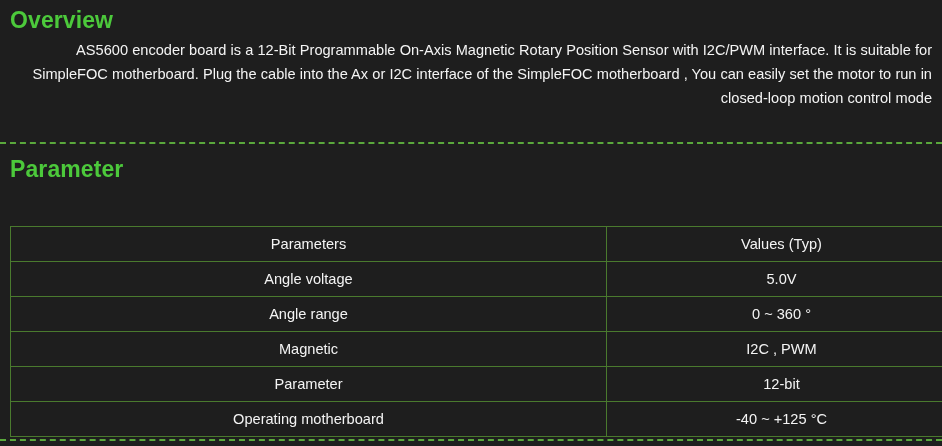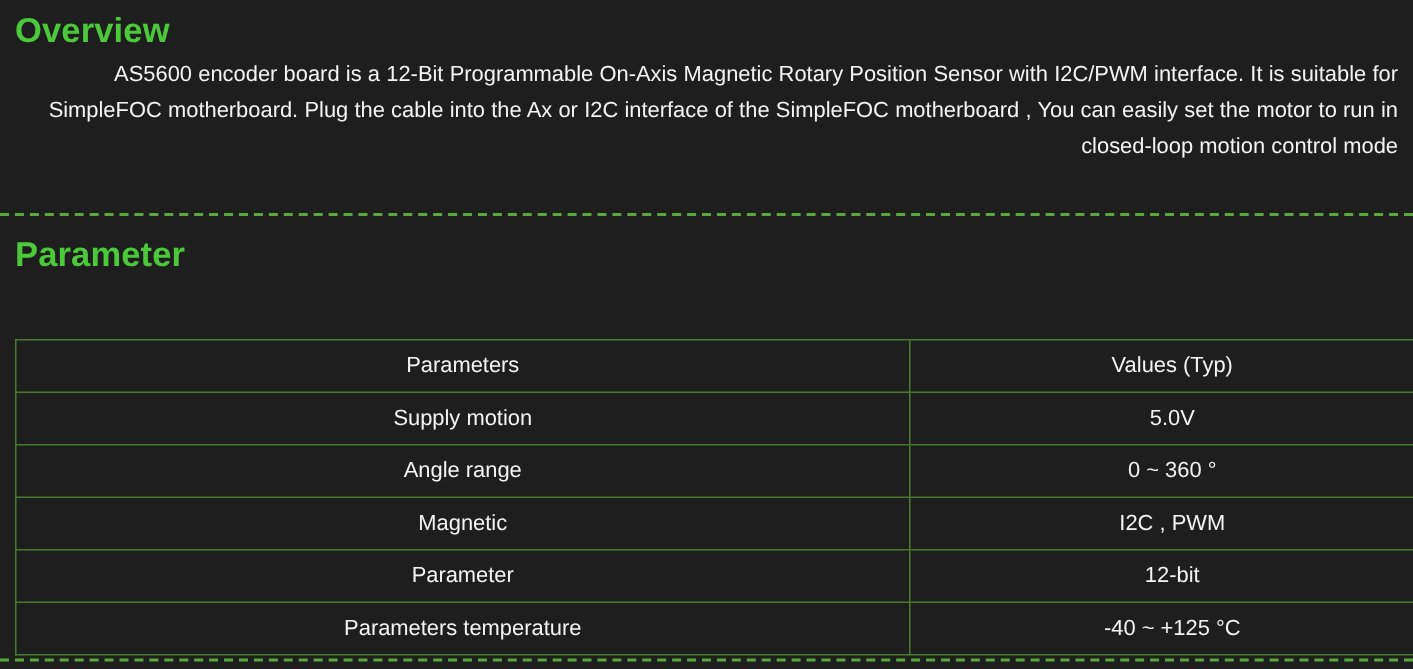--- a/index.html
+++ b/index.html
@@ -120,37 +120,37 @@
   <div class="table-wrap">
     <table class="param-table">
       <thead>
         <tr>
           <th class="col-param">Parameters</th>
           <th class="col-value">Values (Typ)</th>
         </tr>
       </thead>
       <tbody>
         <tr>
-          <td class="col-param">Supply motion</td>
+          <td class="col-param">Angle voltage</td>
           <td class="col-value">5.0V</td>
         </tr>
         <tr>
           <td class="col-param">Angle range</td>
           <td class="col-value">0 ~ 360 °</td>
         </tr>
         <tr>
           <td class="col-param">Magnetic</td>
           <td class="col-value">I2C , PWM</td>
         </tr>
         <tr>
           <td class="col-param">Parameter</td>
           <td class="col-value">12-bit</td>
         </tr>
         <tr>
-          <td class="col-param">Parameters temperature</td>
+          <td class="col-param">Operating motherboard</td>
           <td class="col-value">-40 ~ +125 °C</td>
         </tr>
       </tbody>
     </table>
   </div>
 
   <div class="divider-dashed divider-bottom"></div>
 
 </div>
 

